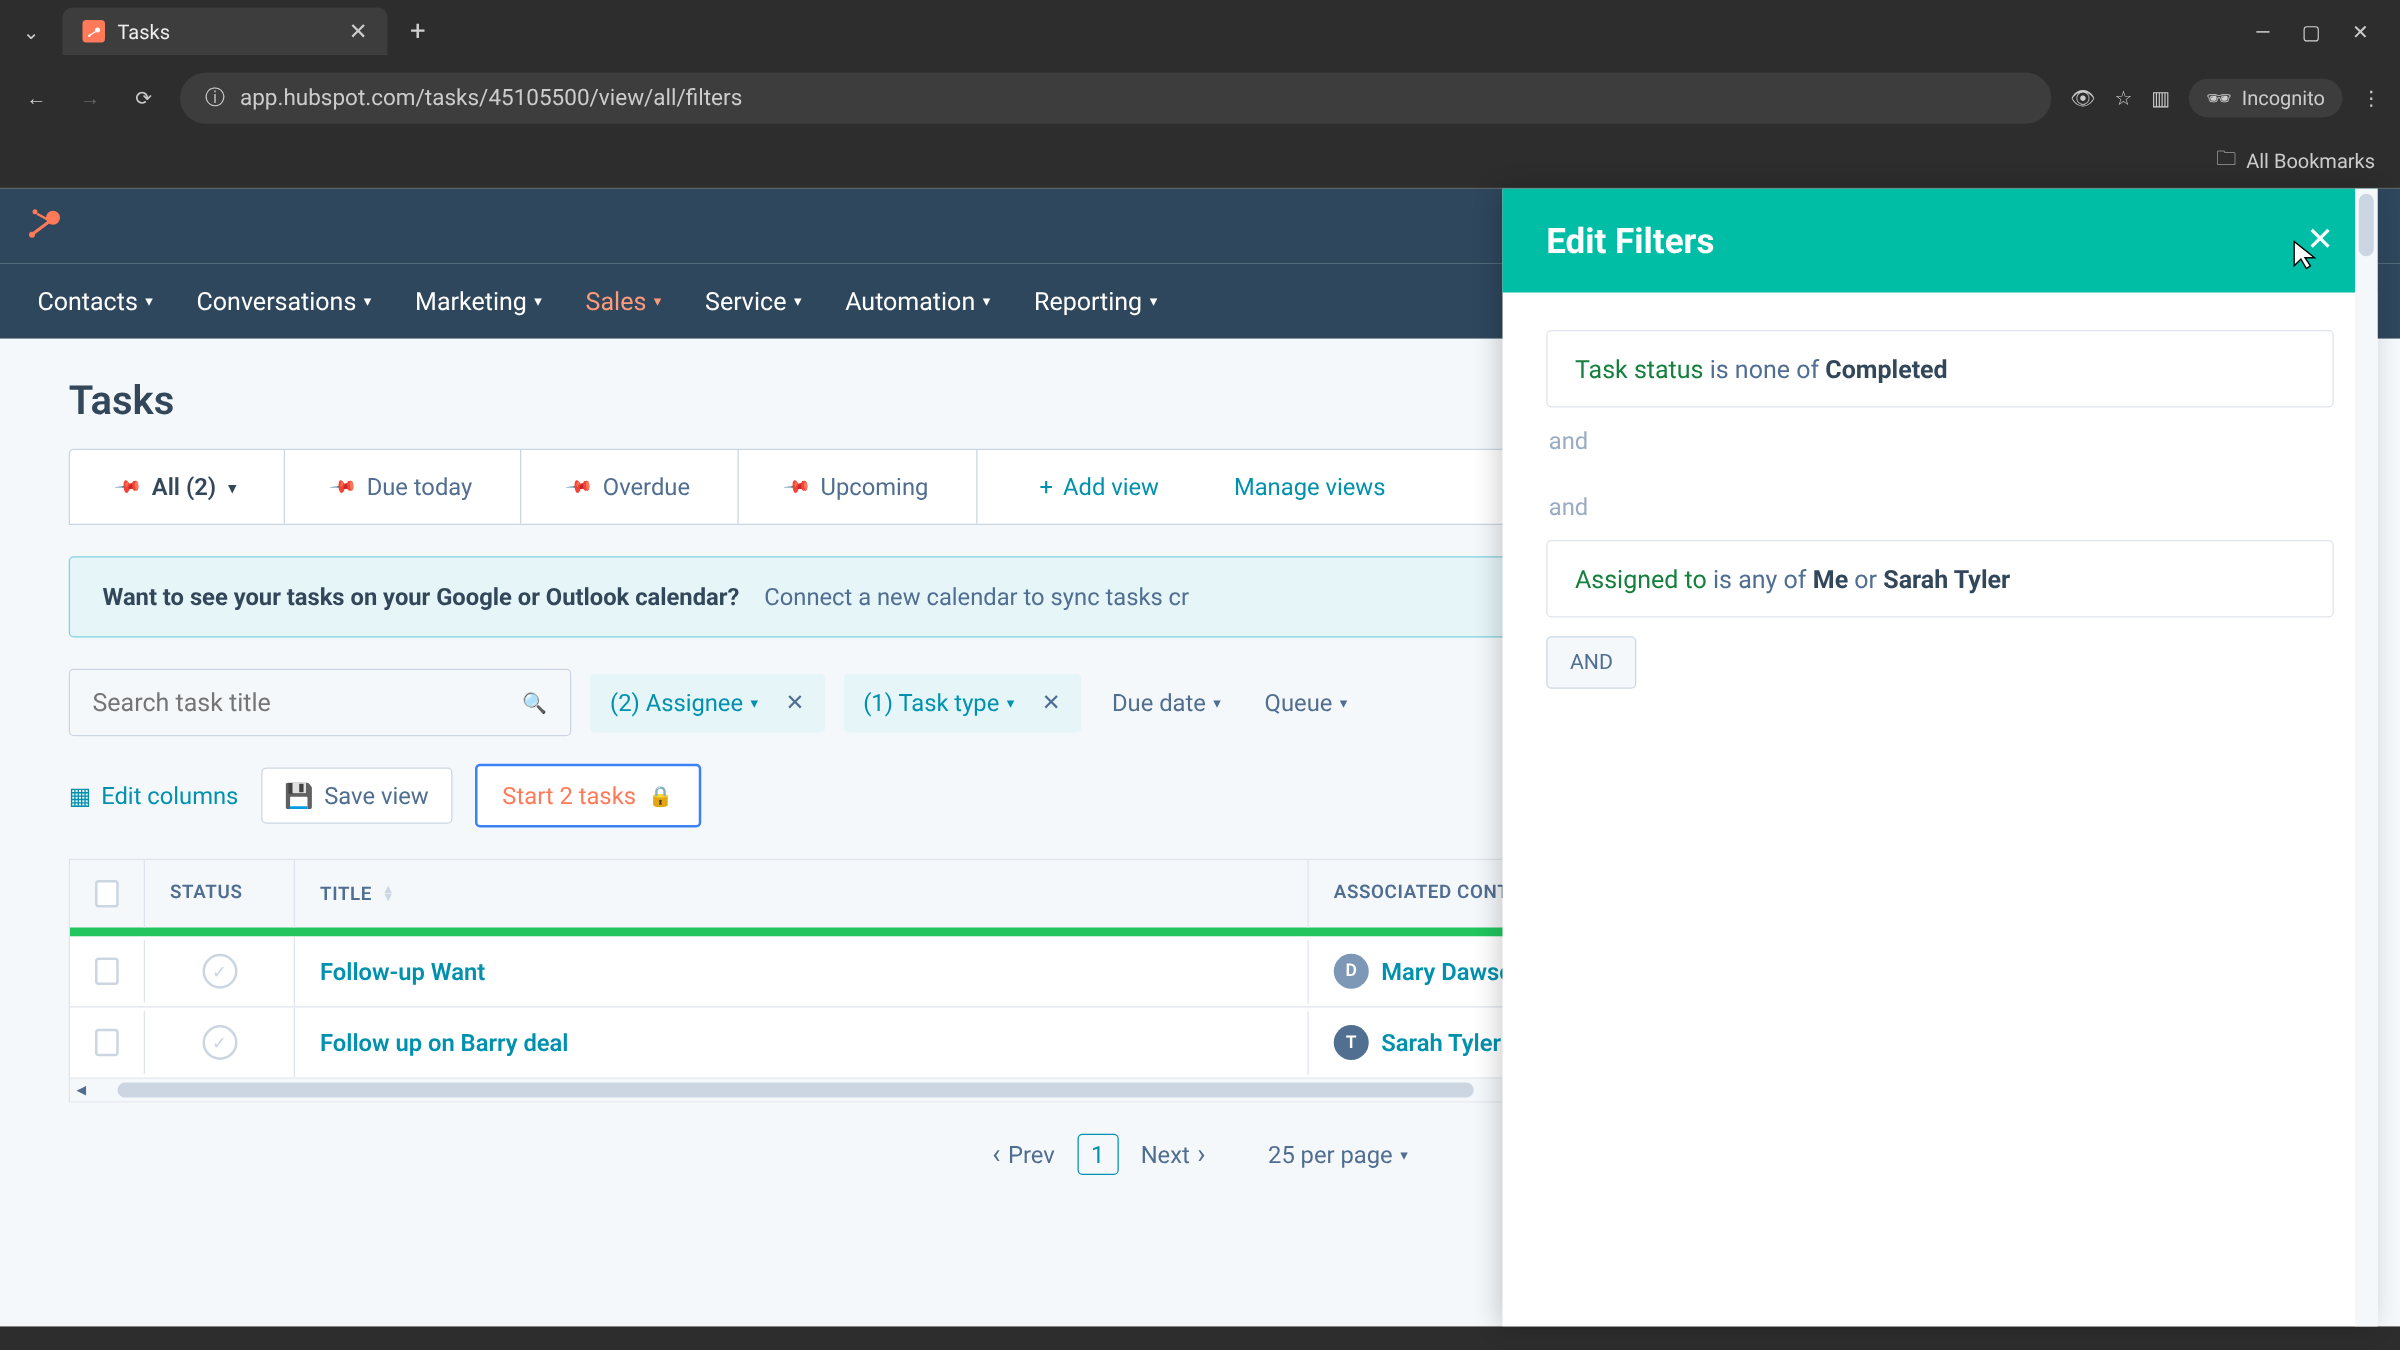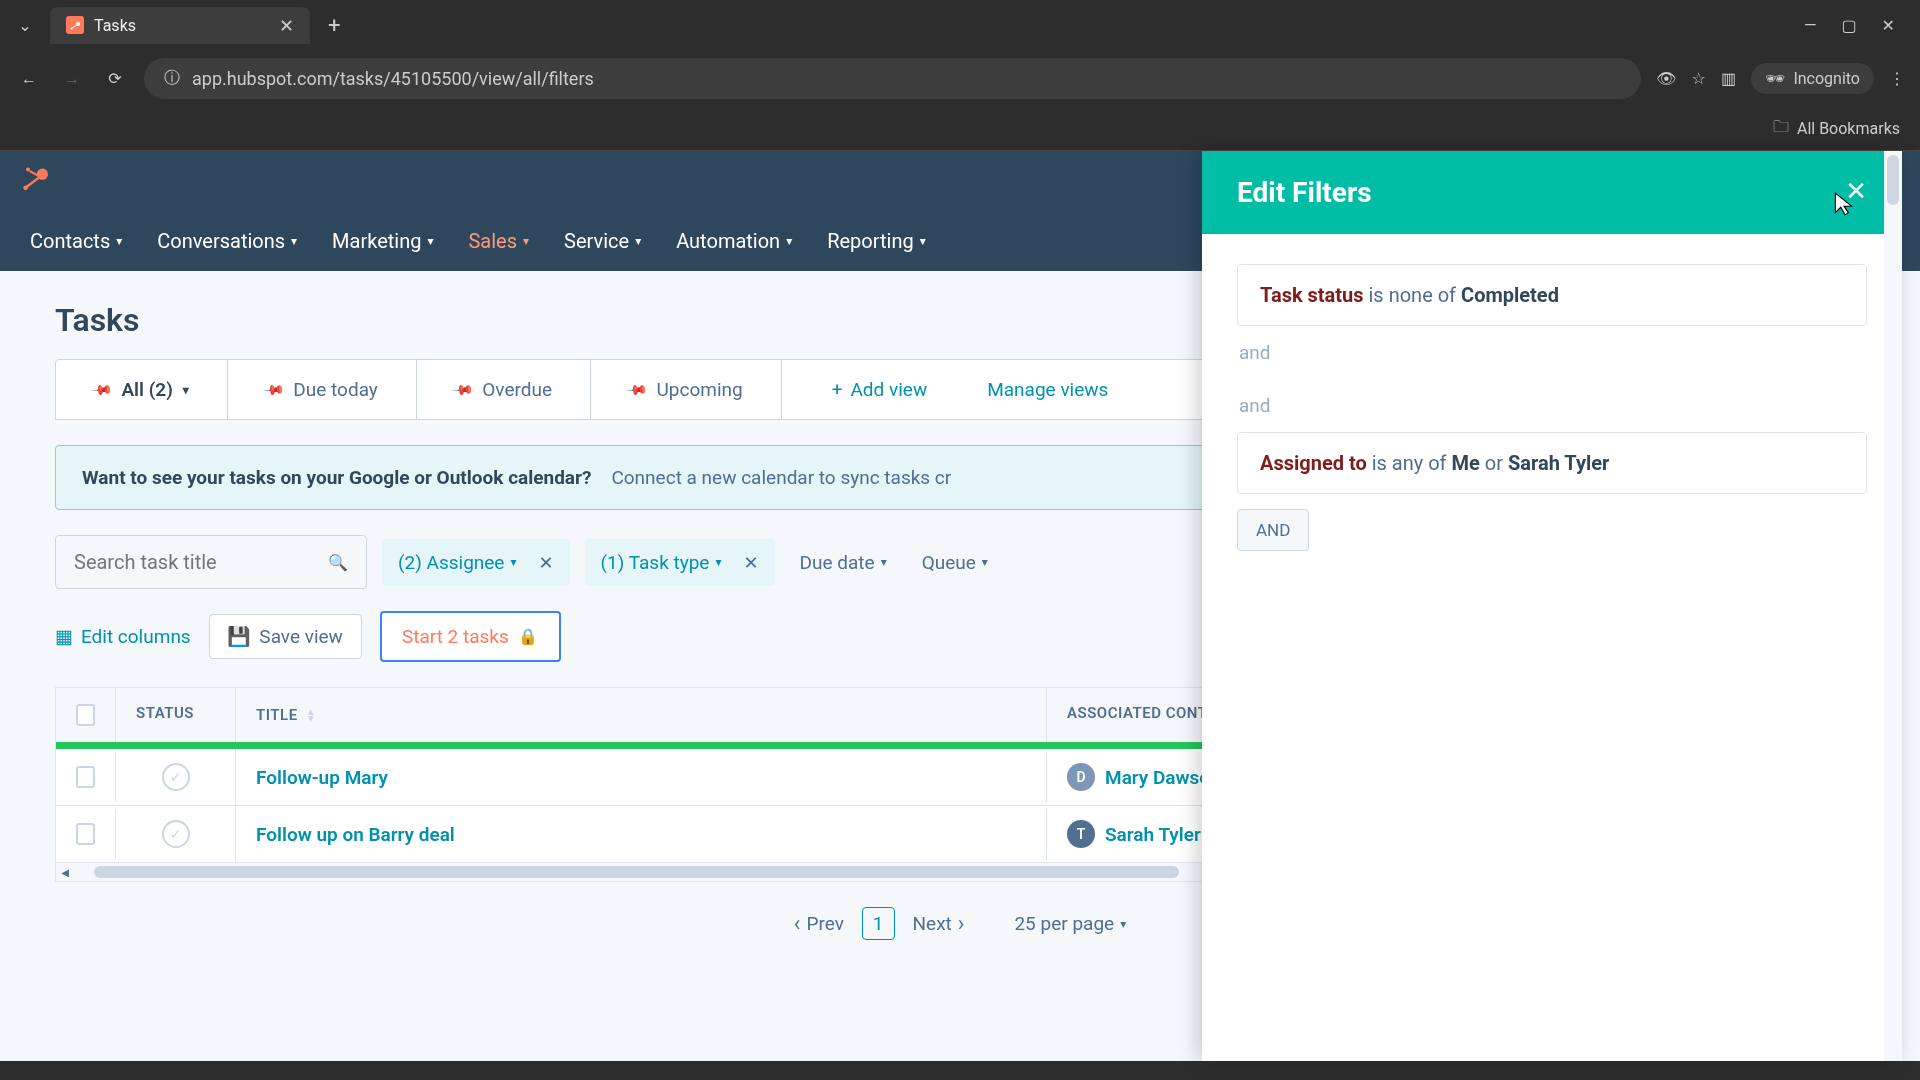--- a/index.html
+++ b/index.html
@@ -46,21 +46,21 @@
 .view-tab.active { font-weight: 600; color: #33475b; }
 .pin-icon { font-size: 14px; transform: rotate(40deg); display: inline-block; }
 .add-view { color: #0091ae; padding: 18px 30px; font-size: 19px; cursor: pointer; display: flex; align-items: center; gap: 8px; margin-left: 20px; }
 .manage-views { color: #0091ae; font-size: 19px; cursor: pointer; margin-left: 30px; }
 
 .banner { background: #e5f5f8; border: 1px solid #7fd1de; border-radius: 4px; padding: 20px 26px; margin-top: 25px; display: flex; align-items: center; gap: 20px; font-size: 19px; color: #33475b; }
 .banner-title { font-weight: 700; }
 .banner-text { color: #506e91; }
 
 .filters-row { display: flex; align-items: center; gap: 15px; margin-top: 25px; }
-.search-box { display: flex; align-items: center; border: 1px solid #cbd6e2; border-radius: 4px; background: #f5f8fa; padding: 14px 18px; width: 312px; }
+.search-box { display: flex; align-items: center; border: 1px solid #cbd6e2; border-radius: 4px; background: #f5f8fa; padding: 14px 18px; width: 402px; }
 .search-box input { border: none; background: transparent; font-size: 20px; flex: 1; color: #506e91; outline: none; }
 .search-icon { color: #506e91; }
 .filter-chip { display: flex; align-items: center; background: #e5f5f8; border-radius: 4px; padding: 12px 16px; gap: 12px; }
 .chip-label { color: #0091ae; font-size: 19px; display: flex; align-items: center; gap: 6px; }
 .chip-close { color: #506e91; cursor: pointer; margin-left: 10px; font-size: 18px; }
 .plain-chip { color: #506e91; font-size: 19px; display: flex; align-items: center; gap: 6px; cursor: pointer; padding: 12px 10px; }
 
 .actions-row { display: flex; align-items: center; gap: 18px; margin-top: 22px; }
 .link-btn { color: #0091ae; font-size: 19px; display: flex; align-items: center; gap: 8px; cursor: pointer; }
 .save-view-btn { border: 1px solid #cbd6e2; background: #fff; padding: 10px 18px; border-radius: 4px; color: #506e91; font-size: 19px; display: flex; align-items: center; gap: 8px; cursor: pointer; }
@@ -96,21 +96,21 @@
 .per-page { margin-left: 32px; display: flex; align-items: center; gap: 6px; cursor: pointer; }
 .chev { font-size: 22px; }
 
 
 .side-panel { position: absolute; top: 0; right: 18px; width: 700px; height: 100%; background: #fff; box-shadow: -4px 0 20px rgba(0,0,0,0.2); }
 .panel-header { background: #00bda5; color: #fff; padding: 25px 35px; display: flex; align-items: flex-start; justify-content: space-between; }
 .panel-title { font-size: 28px; font-weight: 700; }
 .panel-close { color: #fff; cursor: pointer; font-size: 26px; }
 .panel-body { padding: 30px 35px; }
 .filter-card { border: 1px solid #dfe3eb; border-radius: 4px; padding: 18px 22px; font-size: 20px; color: #506e91; }
-.filter-prop { color: #7f1d1d; font-weight: 700; }
+.filter-prop { color: #15803d; font-weight: 400; }
 .filter-val { color: #33475b; font-weight: 700; }
 .and-text { color: #99acc2; font-size: 19px; padding: 15px 2px; }
 .and-btn { border: 1px solid #cbd6e2; background: #f5f8fa; color: #506e91; padding: 10px 18px; border-radius: 4px; font-size: 17px; cursor: pointer; margin-top: 15px; }
 .panel-scroll { position: absolute; right: 0; top: 0; width: 18px; height: 100%; background: #f5f8fa; }
 .panel-scroll-thumb { background: #cbd6e2; width: 12px; margin: 4px auto; height: 50px; border-radius: 6px; }
 
 .cursor { position: absolute; top: 40px; right: 45px; pointer-events: none; z-index: 999; }
 .cursor svg { width: 26px; height: 26px; }
 
 .sort-arrows { display:inline-flex; flex-direction:column; line-height:7px; font-size:10px; color:#cbd6e2; }
@@ -303,21 +303,21 @@
         <div class="th th-company">ASSOC</div>
       </div>
 
       <div class="trow">
         <div class="td td-check">
             <div class="checkbox"></div>
           </div>
         <div class="td td-status">
             <div class="status-circle">✓</div>
           </div>
-        <div class="td td-title">Follow-up Mary</div>
+        <div class="td td-title">Follow-up Want</div>
         <div class="td td-contact">
           <span class="avatar" style="background:#7c98b6">D</span>
           <span class="contact-name">Mary Dawson</span>
         </div>
         <div class="td td-company"></div>
       </div>
 
       <div class="trow">
         <div class="td td-check">
             <div class="checkbox"></div>

